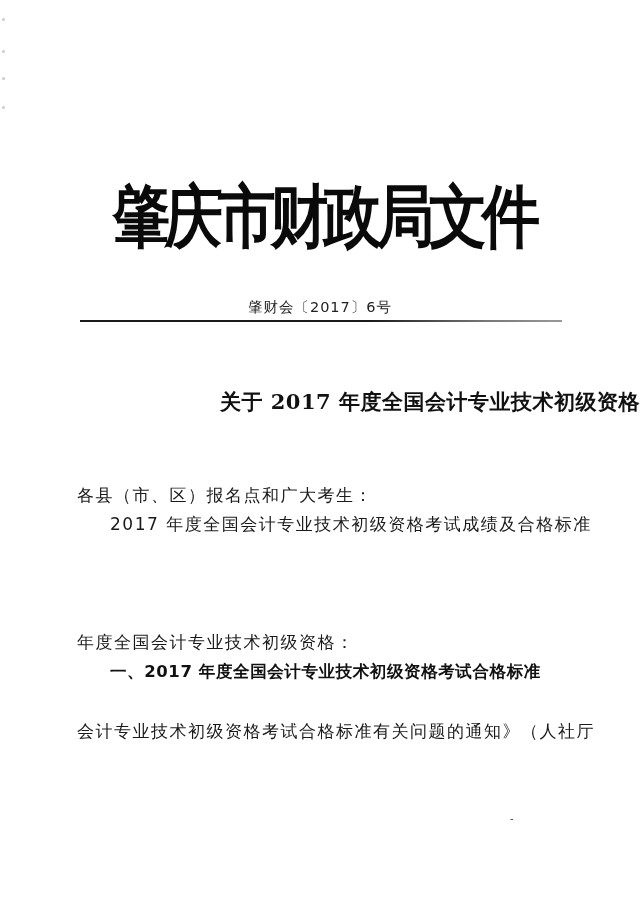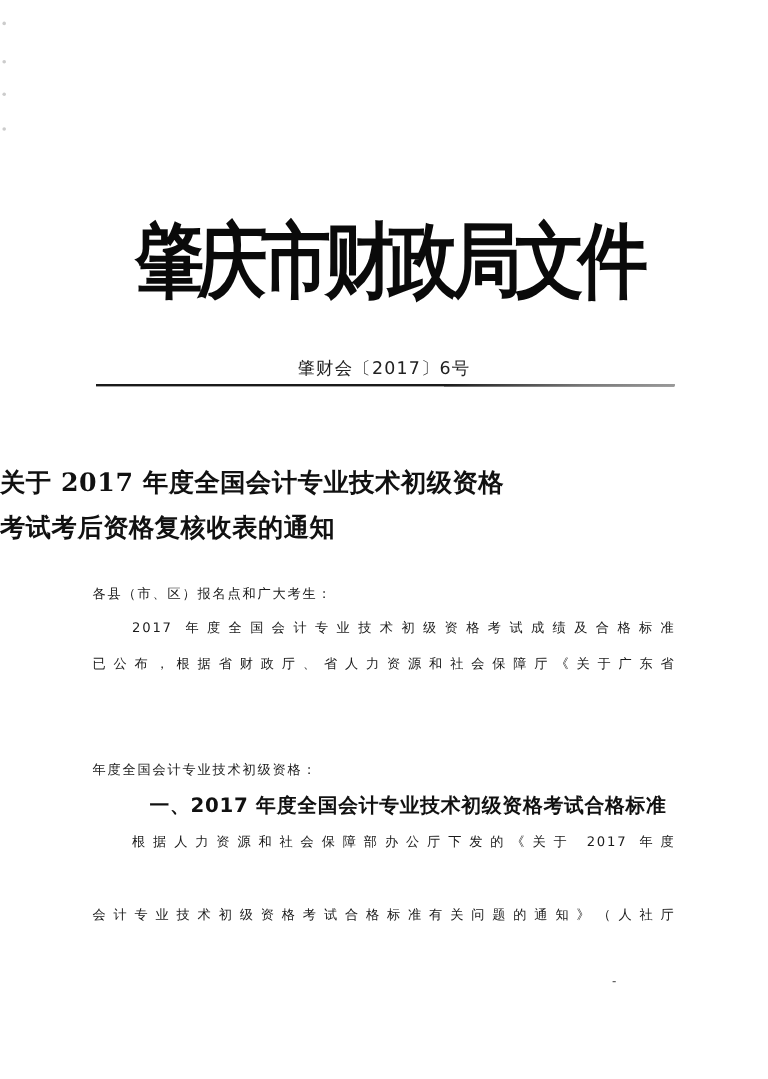--- a/index.html
+++ b/index.html
@@ -16,33 +16,33 @@
   .header-title span { display: inline-block; width: 50px; text-align: center; }
   .doc-number {
     position: absolute; left: 0; width: 640px; top: 298px; text-align: center;
     font-family: "DejaVu Sans", "Liberation Sans", sans-serif; font-size: 14.5px; color: #222;
     letter-spacing: 1px;
   }
   .rule { position: absolute; left: 80px; top: 320px; width: 482px; height: 1.5px; background: #1a1a1a; }
   .rule-fade { position: absolute; left: 370px; top: 320px; width: 192px; height: 1.5px;
     background: linear-gradient(to right, #1a1a1a, #777 60%, #999); }
   .notice-title {
-    position: absolute; left: 0; width: 640px; text-align: left;
+    position: absolute; left: 0; width: 640px; text-align: right;
     font-family: "DejaVu Serif", "Liberation Serif", serif; font-weight: bold;
     font-size: 21px; color: #111; letter-spacing: 0.5px;
   }
   .t1 { top: 388px; }
   .t2 { top: 426px; }
   .body-line {
     position: absolute; left: 77px; width: 486px; height: 28px; white-space: nowrap;
-    font-family: "DejaVu Sans", "Liberation Sans", sans-serif; font-size: 11px; color: #1a1a1a;
+    font-family: "DejaVu Sans", "Liberation Sans", sans-serif; font-size: 17px; color: #1a1a1a;
     letter-spacing: 1.5px; line-height: 28px;
   }
   .justify { text-align: justify; text-align-last: justify; }
-  .indent { left: 110px; width: 453px; text-align: center; }
+  .indent { left: 110px; width: 453px; }
   .section-heading { font-weight: bold; color: #111; }
   .page-mark {
     position: absolute; left: 510px; top: 816px; width: 6px; height: 12px;
     font-family: "DejaVu Sans", sans-serif; font-size: 10px; color: #333; line-height: 6px;
   }
   .scan-dots { position: absolute; left: 2px; width: 3px; height: 3px; background: #ccc; border-radius: 50%; }
 </style>
 </head>
 <body>
 
@@ -62,27 +62,24 @@
     <span>局</span>
     <span>文</span>
     <span>件</span>
   </div>
 
   <div class="doc-number">肇财会〔2017〕6号</div>
   <div class="rule"></div>
   <div class="rule-fade"></div>
 
   <div class="notice-title t1">关于 2017 年度全国会计专业技术初级资格</div>
-  <div class="notice-title t2">考试考后资格复核收表的通知</div>
 
   <div class="body-line" style="top:481px">各县（市、区）报名点和广大考生：</div>
 
   <div class="body-line indent justify" style="top:510px">2017 年度全国会计专业技术初级资格考试成绩及合格标准</div>
-  <div class="body-line justify" style="top:540px">已公布，根据省财政厅、省人力资源和社会保障厅《关于广东省</div>
   <div class="body-line" style="top:628px">年度全国会计专业技术初级资格：</div>
 
   <div class="body-line indent section-heading" style="top:658px; left:110px; width:460px; font-size:16.5px; letter-spacing:0.6px;">一、2017 年度全国会计专业技术初级资格考试合格标准</div>
 
-  <div class="body-line indent justify" style="top:688px">根据人力资源和社会保障部办公厅下发的《关于 2017 年度</div>
-  <div class="body-line justify" style="top:749px">会计专业技术初级资格考试合格标准有关问题的通知》（人社厅</div>
+  <div class="body-line justify" style="top:717px">会计专业技术初级资格考试合格标准有关问题的通知》（人社厅</div>
 
   <div class="page-mark">-</div>
 </div>
 
 </body></html>

